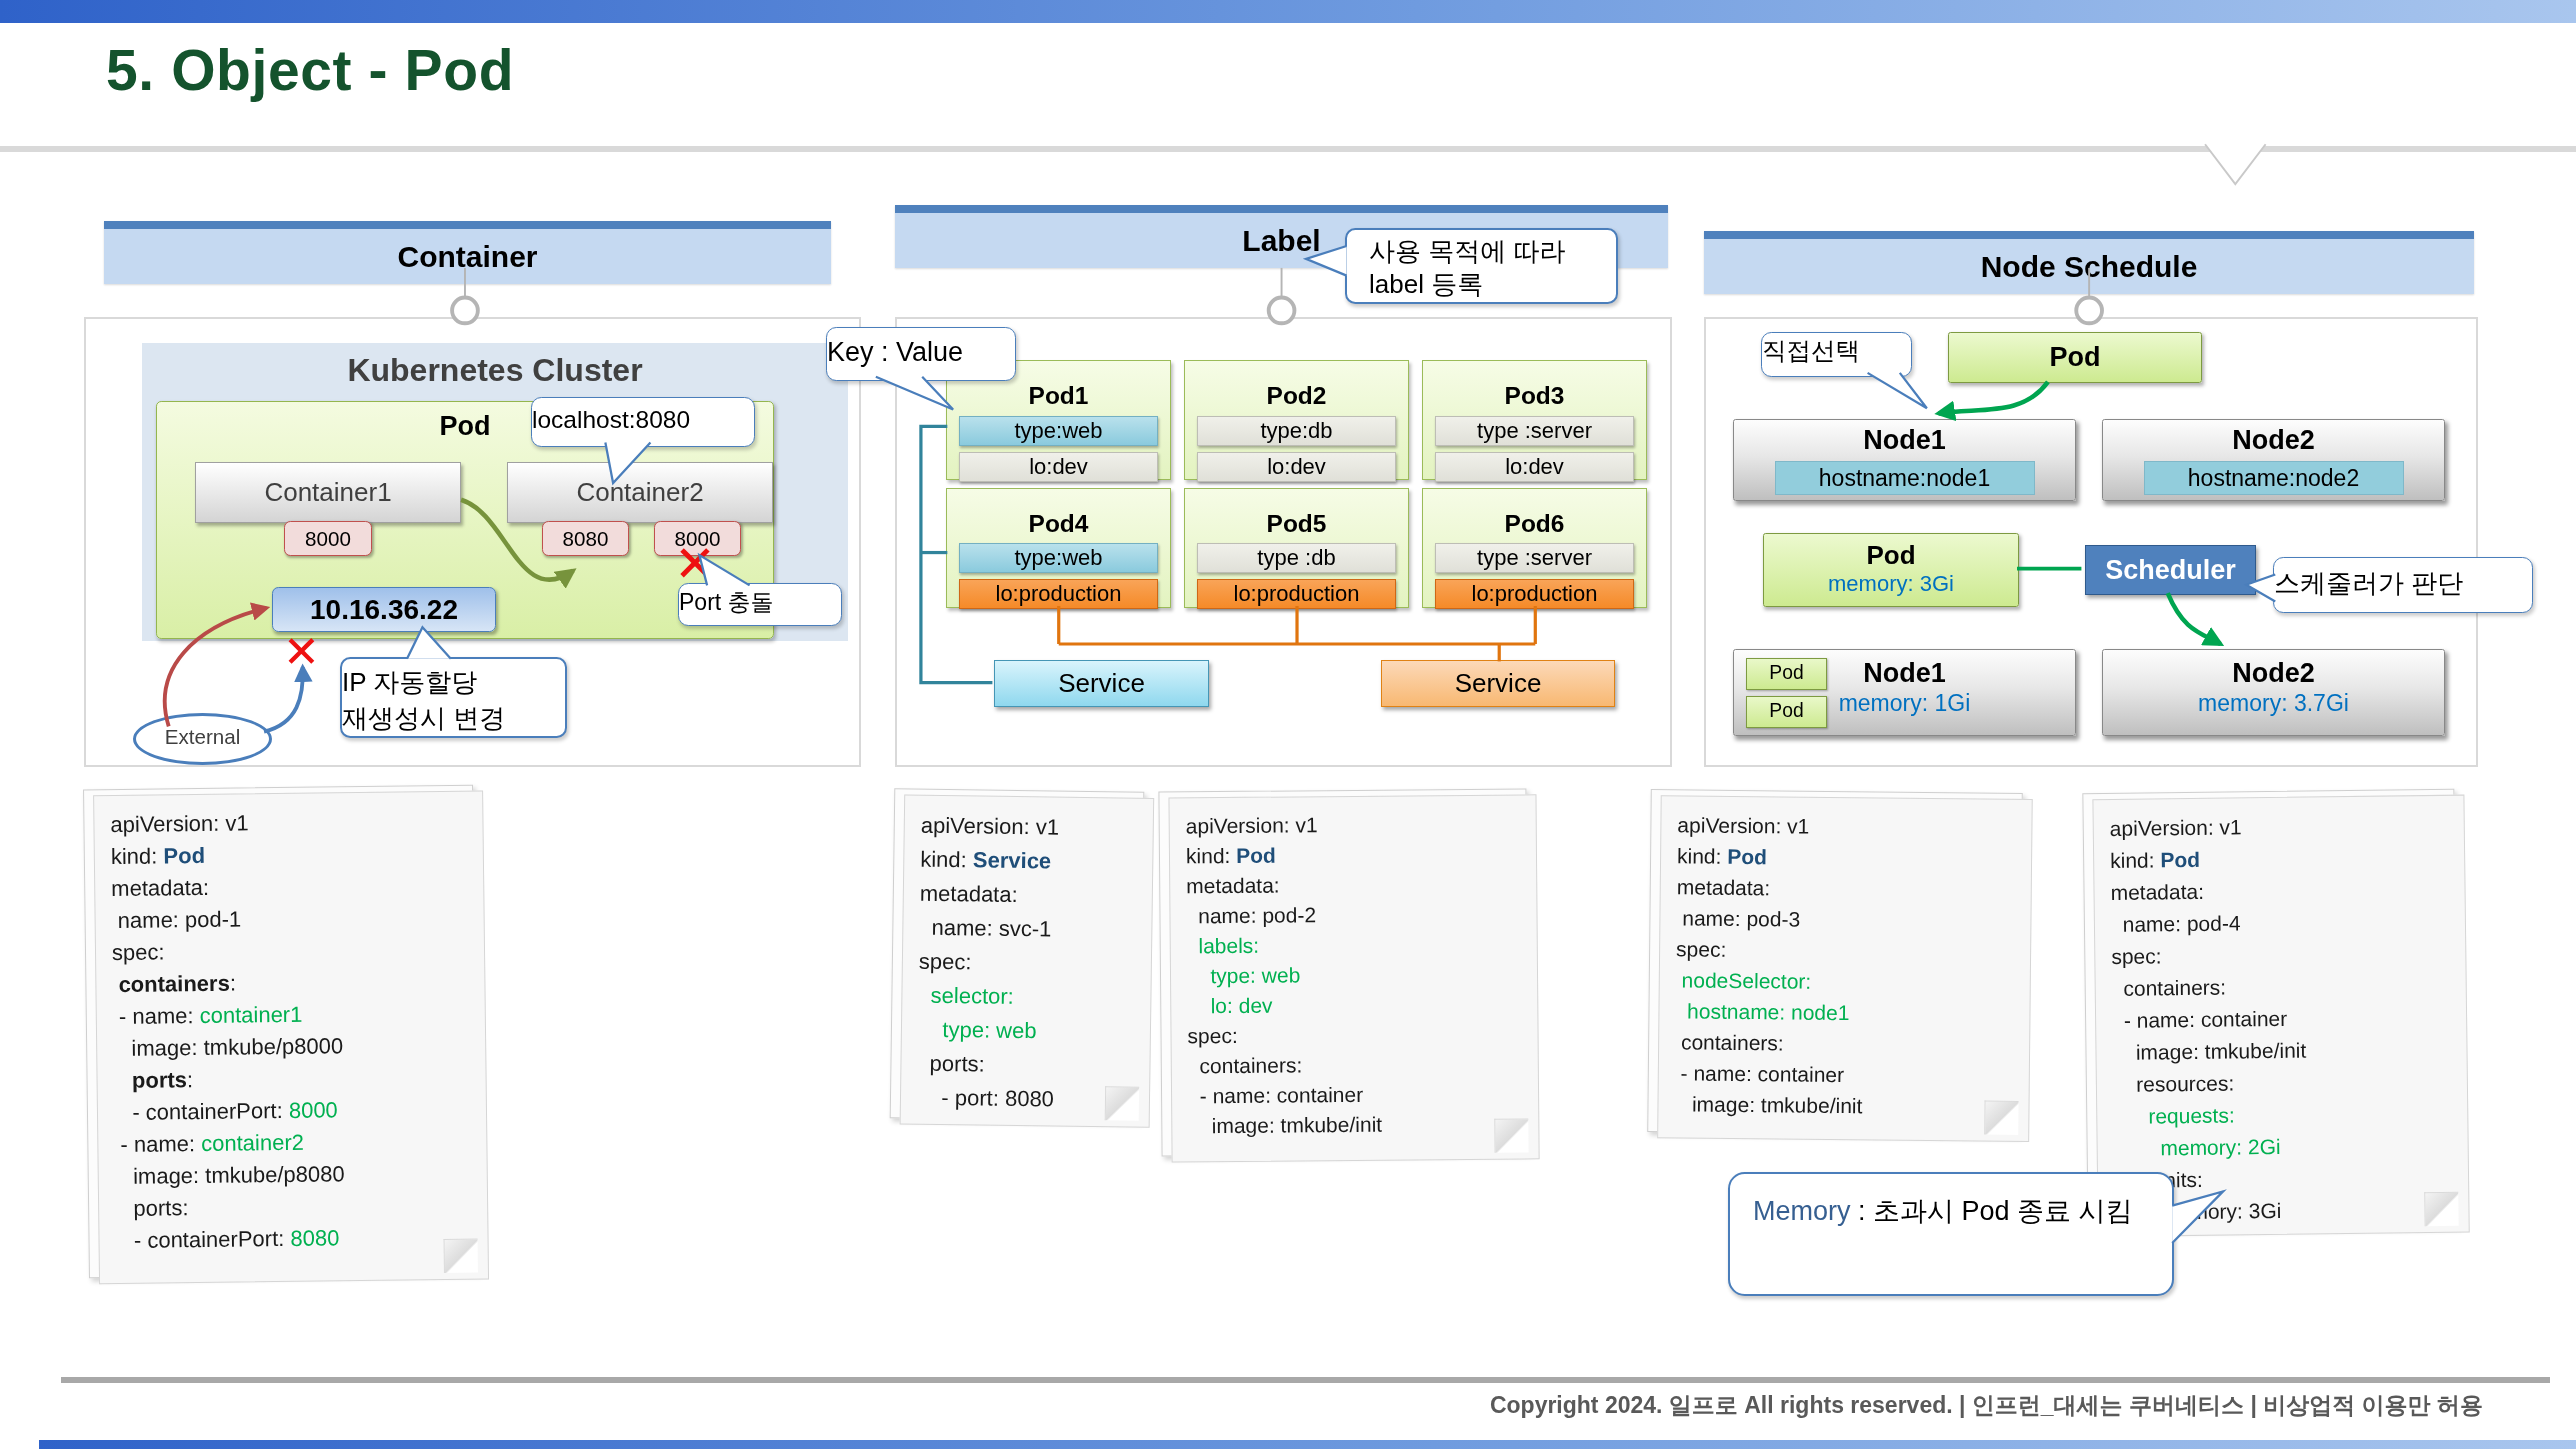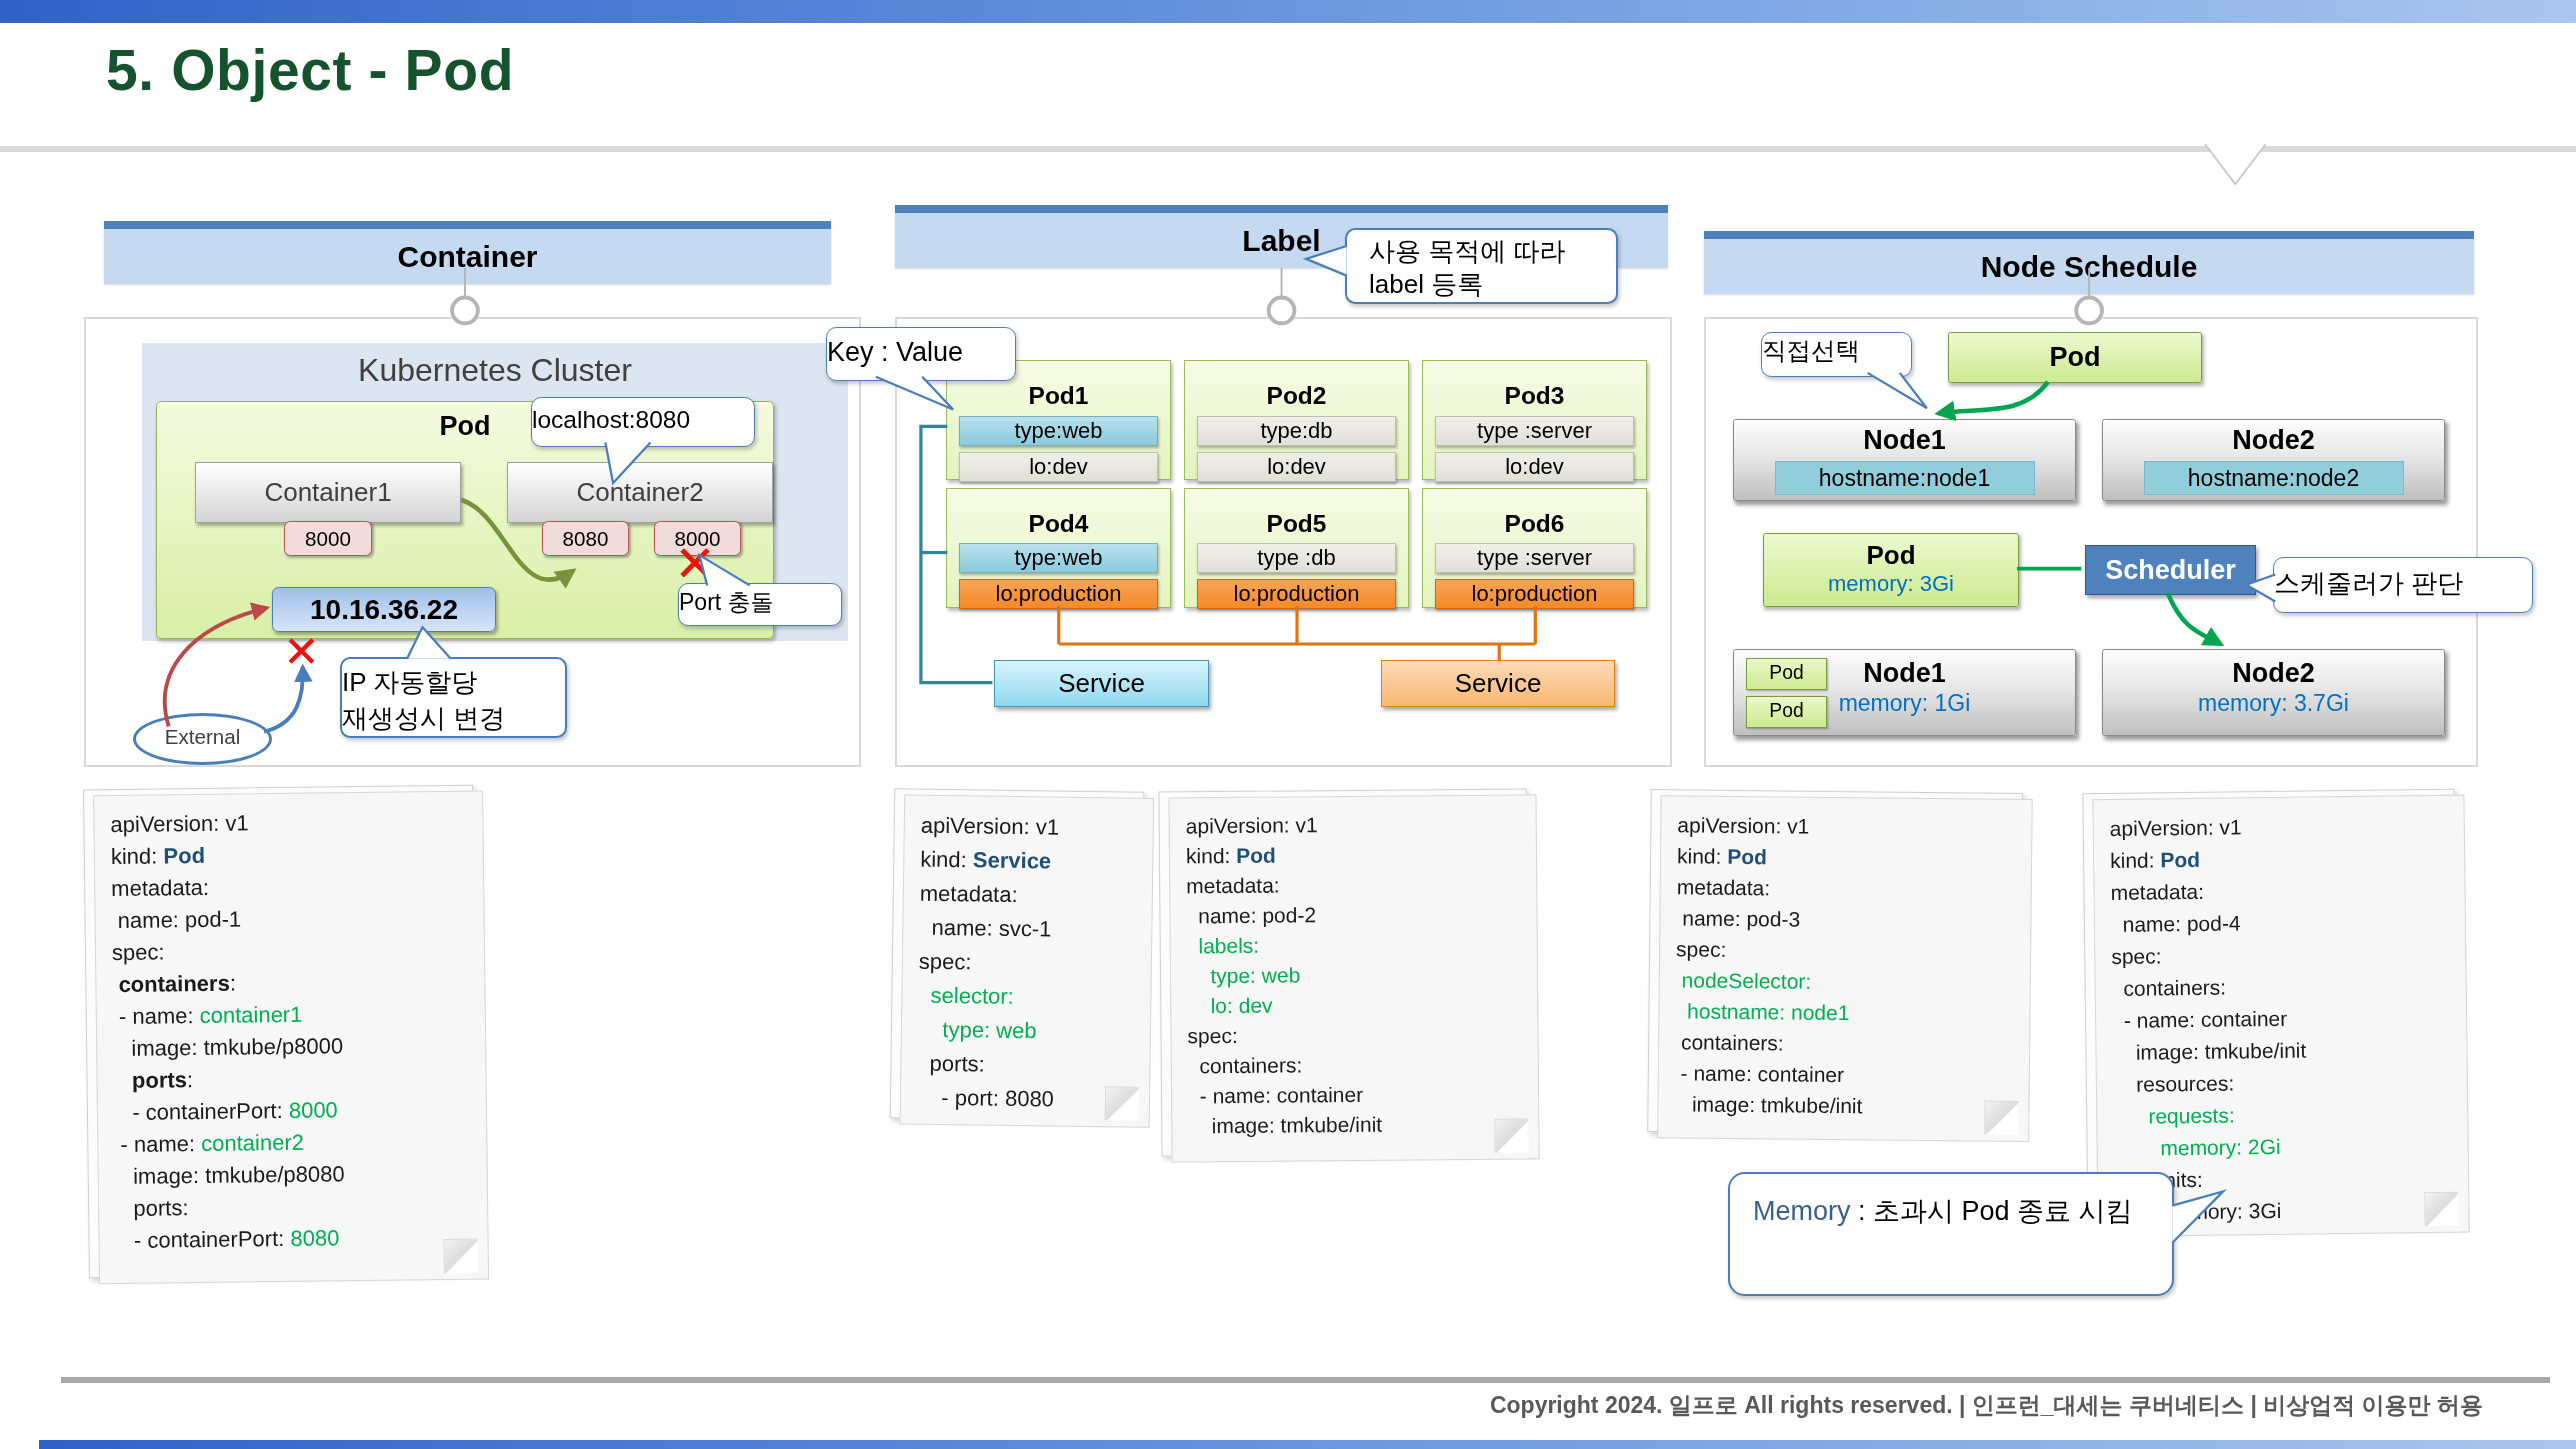--- a/index.html
+++ b/index.html
@@ -16,21 +16,21 @@
   .footer-text{right:93px;top:1390px;font-size:23px;font-weight:bold;color:#595959;}
 
   
   .sec-header{height:55px;background:#c5d9f1;border-top:8.4px solid #4f81bd;
               text-align:center;line-height:55px;font-size:30px;font-weight:bold;color:#000;
               box-shadow:0 1.3px 1.9px rgba(0,0,0,.15);}
   .panel{background:#ffffff;border:2.6px solid #d9d9d9;}
 
   
   .cluster{left:142px;top:343px;width:706px;height:298px;background:#dce6f1;}
-  .cluster-title{width:100%;text-align:center;top:9px;font-size:32px;font-weight:400;color:#404040;}
+  .cluster-title{width:100%;text-align:center;top:9px;font-size:32px;font-weight:700;color:#404040;}
   .podbox{left:156px;top:401px;width:616px;height:236px;background:linear-gradient(180deg,#f4fbe0,#d9efa6);
           border:1.9px solid #94b64e;border-radius:5.2px;box-shadow:1.9px 2.6px 3.9px rgba(0,0,0,.25);}
   .podbox-label{width:100%;text-align:center;top:9px;font-size:27px;font-weight:bold;color:#000;}
   .cbox{top:462px;width:264px;height:59px;background:linear-gradient(180deg,#ffffff,#d4d4d4);
         border:1.3px solid #a0a0a0;text-align:center;line-height:59px;font-size:26px;color:#3f3f3f;
         box-shadow:1.9px 2.6px 3.2px rgba(0,0,0,.3);}
   .portbadge{top:521px;height:33px;background:#f2dcdb;border:1.3px solid #c0504d;border-radius:6.4px;
              text-align:center;line-height:33px;font-size:20.6px;color:#000;box-shadow:1.3px 1.9px 2.6px rgba(0,0,0,.3);}
   .ipbadge{left:272px;top:587px;width:222px;height:43px;background:linear-gradient(180deg,#9fc0ea,#d7e5f6);
            border:1.9px solid #4a7ebb;border-radius:6.4px;text-align:center;line-height:43px;

